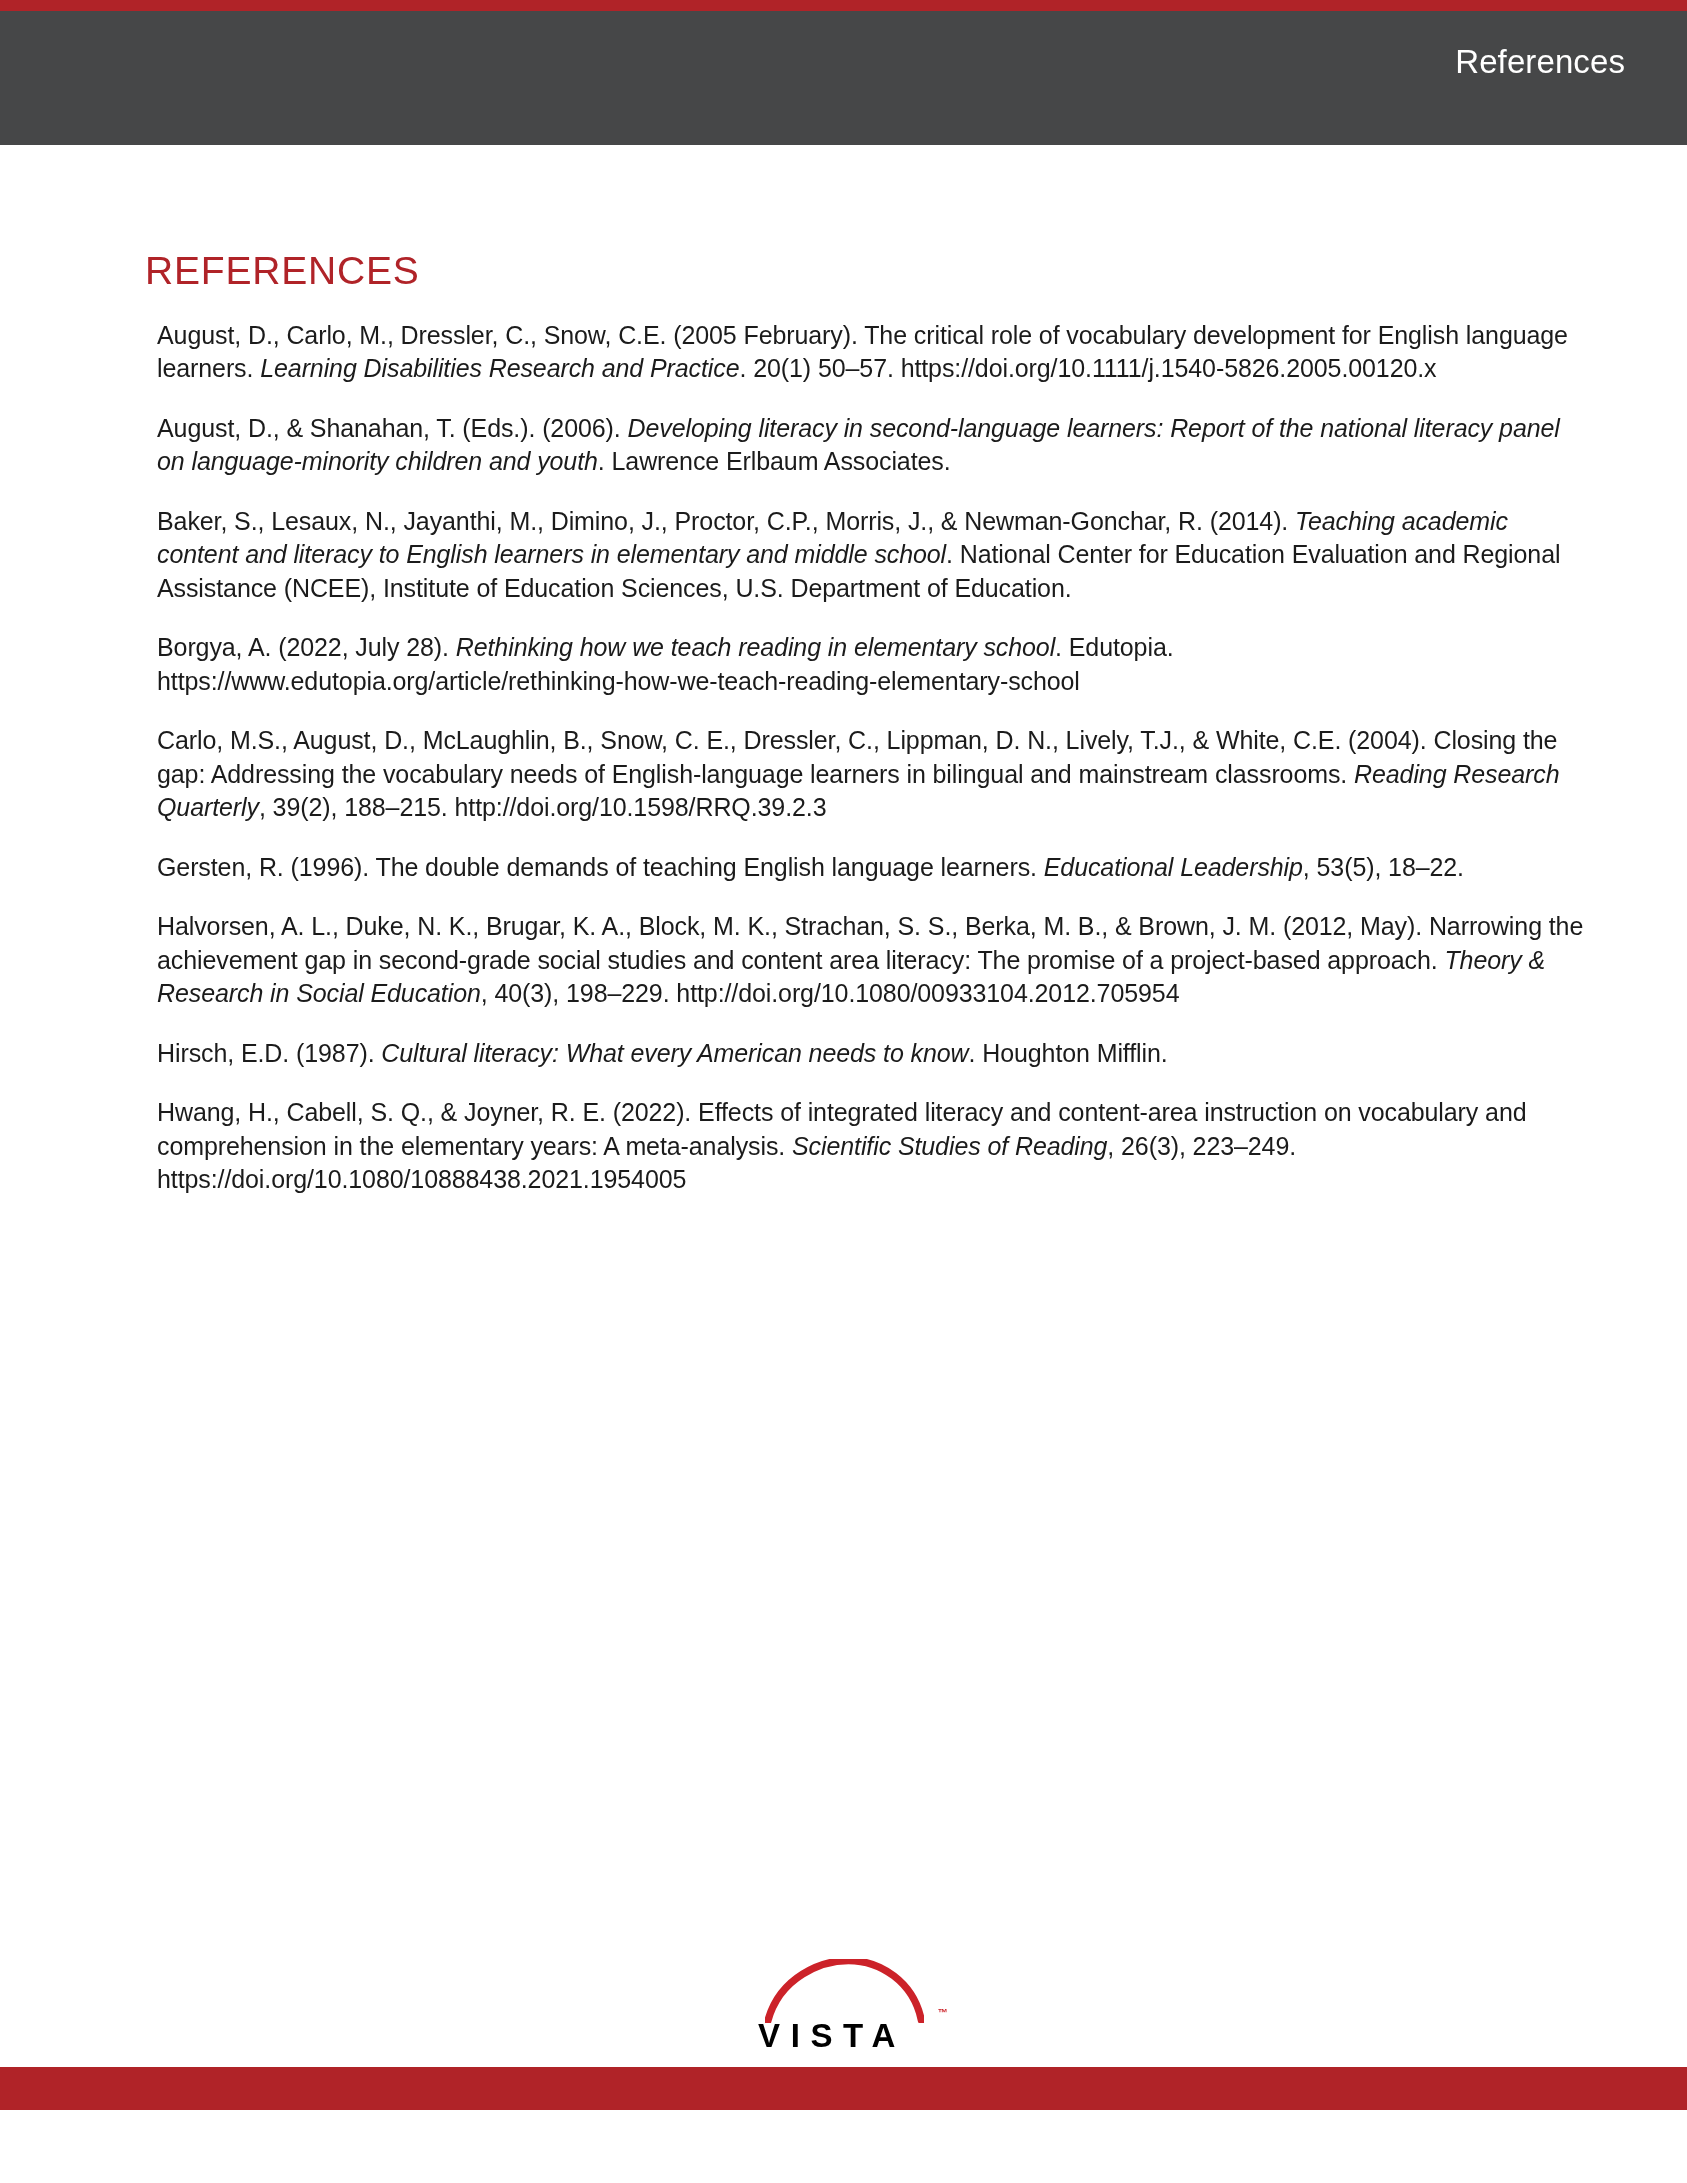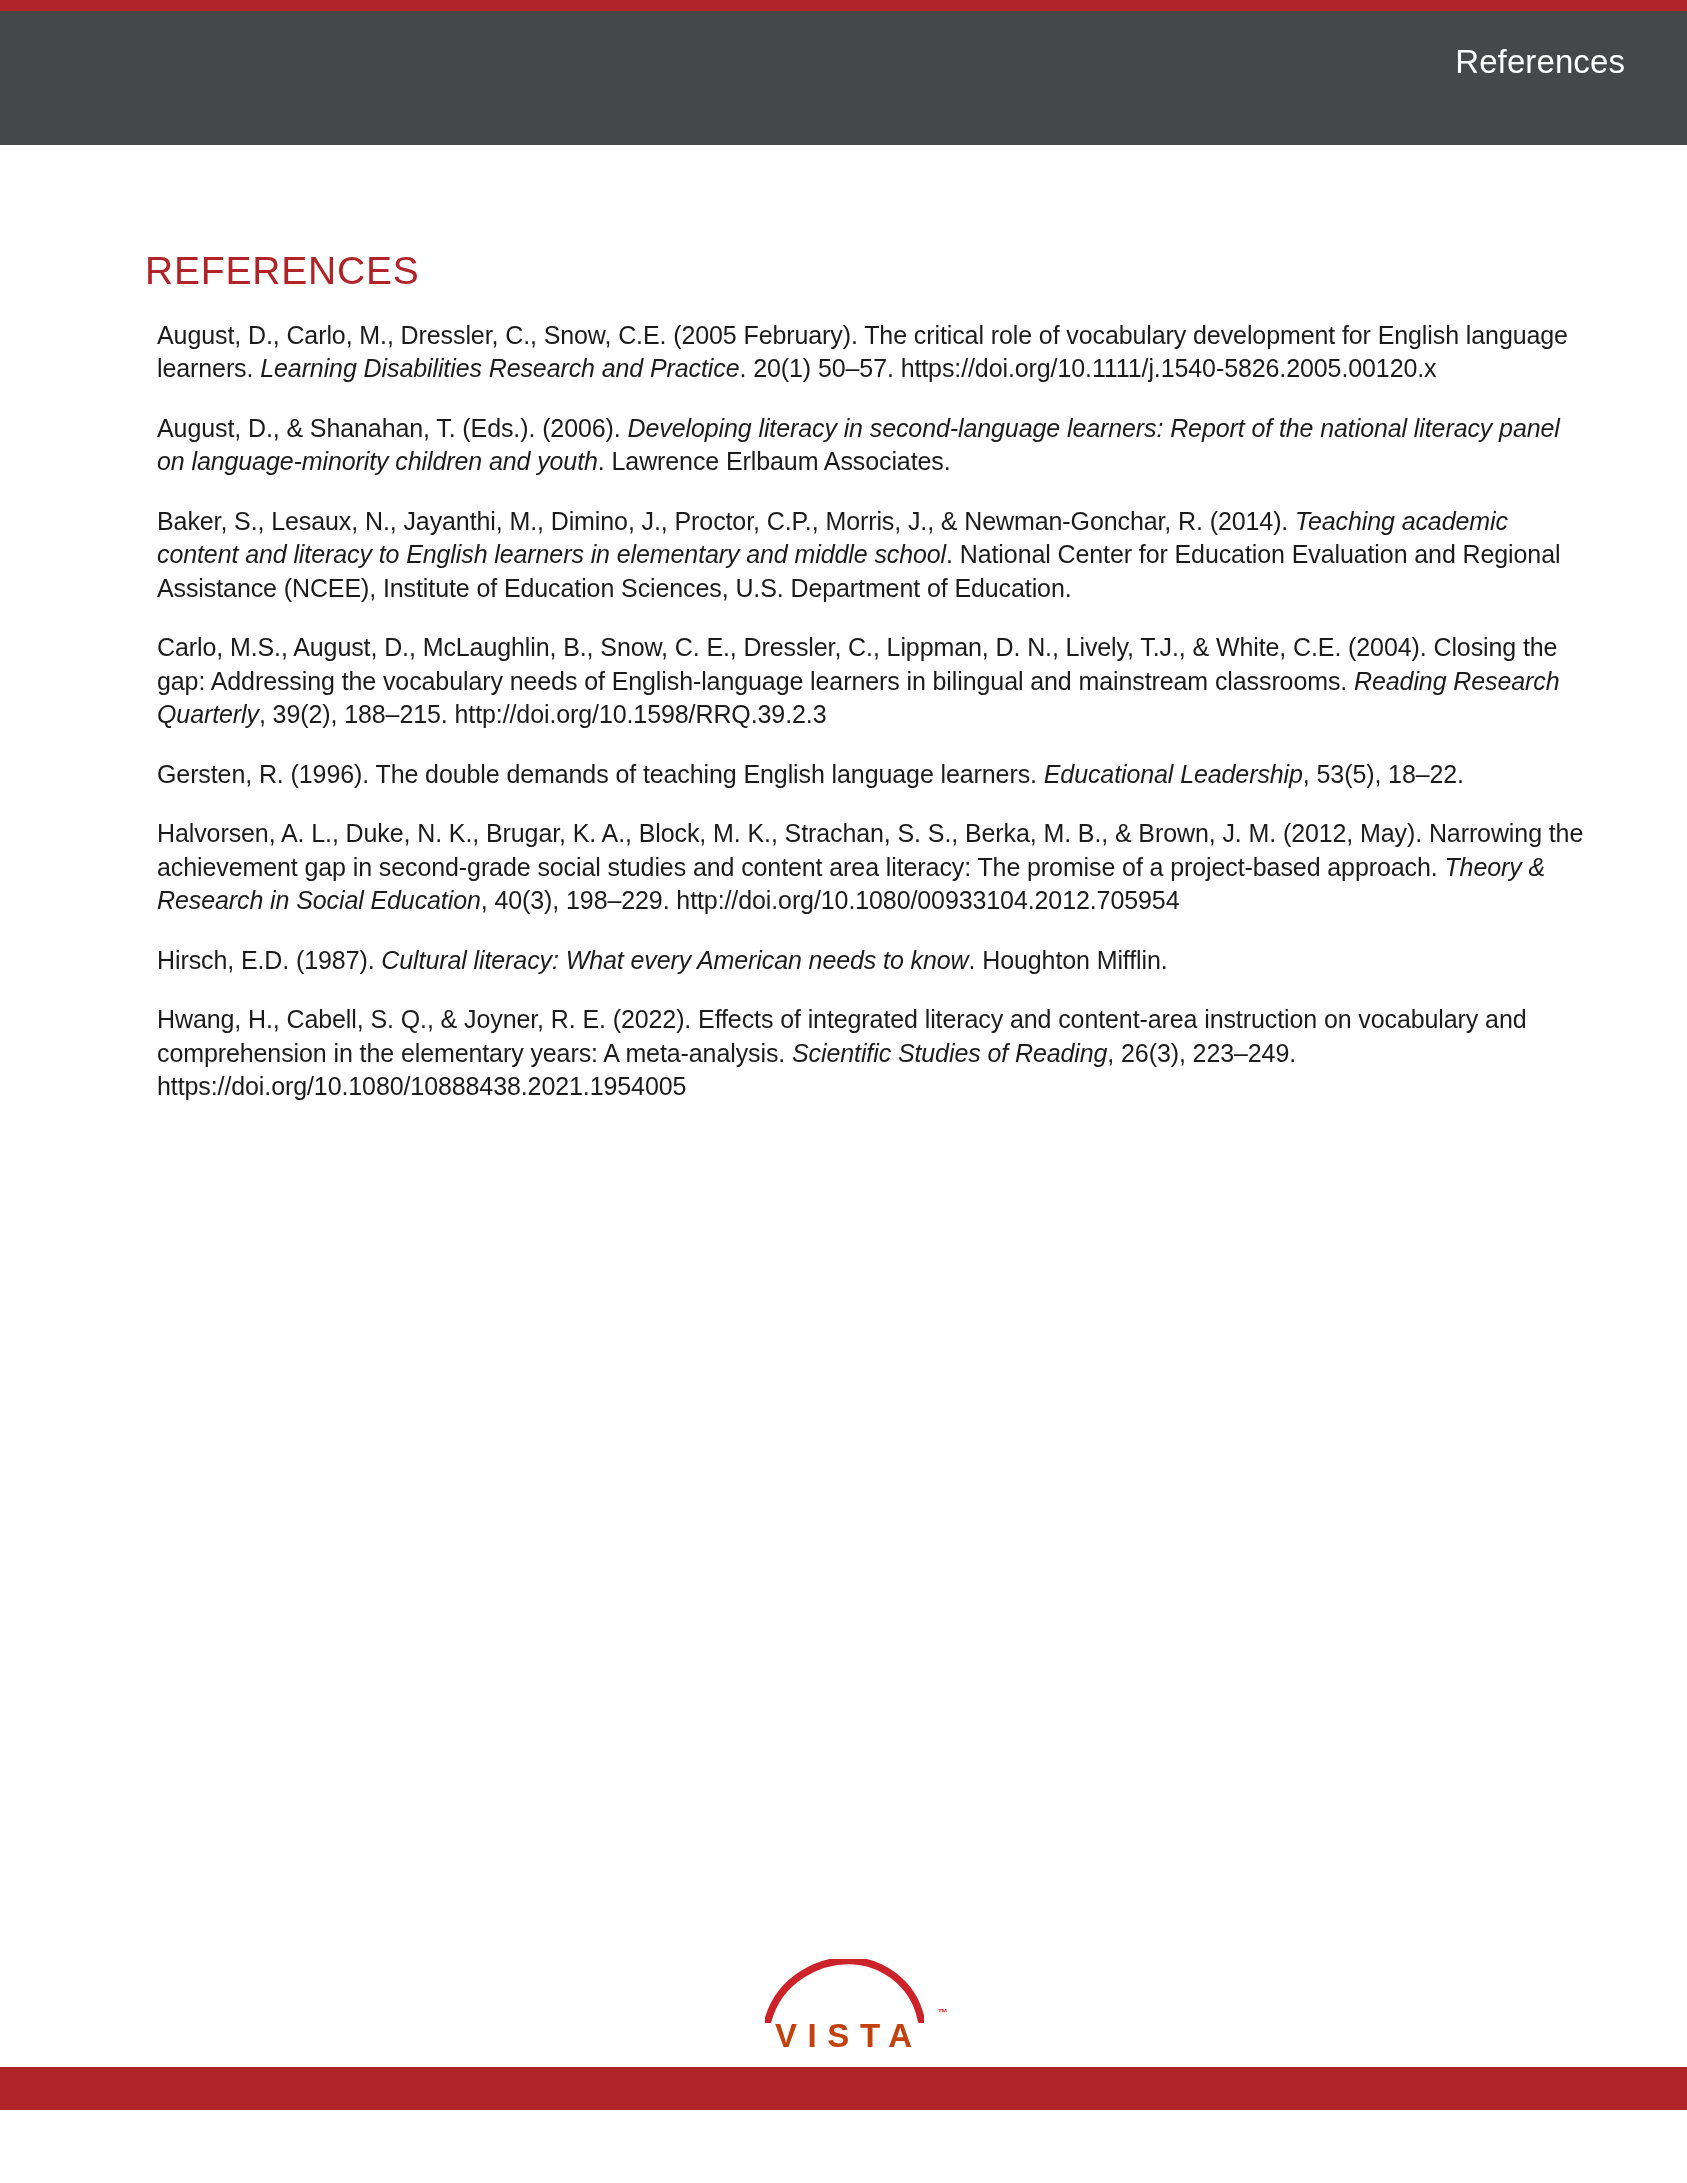--- a/index.html
+++ b/index.html
@@ -100,22 +100,21 @@
     left: 17px;
     top: 0;
     width: 159px;
     height: 64px;
   }
   .logo-word {
     position: absolute;
     left: 0;
     bottom: 0;
     width: 192px;
-    text-align: center;
-    color: #c2410c;
+    color: #000000;
     font-size: 33px;
     font-weight: 700;
     letter-spacing: 10.6px;
     text-indent: 10.6px;
     line-height: 1;
   }
   .logo-tm {
     position: absolute;
     right: -8px;
     bottom: 34px;
@@ -144,20 +143,21 @@
 </div>
 
 <div class="page-body">
 
   <div class="content">
     <h1 class="section-heading">REFERENCES</h1>
     <ul class="ref-list">
         <li class="ref-item"><span>August, D., Carlo, M., Dressler, C., Snow, C.E. (2005 February). The critical role of vocabulary development for English language learners. </span><i>Learning Disabilities Research and Practice</i><span>. 20(1) 50–57. https://doi.org/10.1111/j.1540-5826.2005.00120.x</span></li>
         <li class="ref-item"><span>August, D., &amp; Shanahan, T. (Eds.). (2006). </span><i>Developing literacy in second-language learners: Report of the national literacy panel on language-minority children and youth</i><span>. Lawrence Erlbaum Associates.</span></li>
         <li class="ref-item"><span>Baker, S., Lesaux, N., Jayanthi, M., Dimino, J., Proctor, C.P., Morris, J., &amp; Newman-Gonchar, R. (2014). </span><i>Teaching academic content and literacy to English learners in elementary and middle school</i><span>. National Center for Education Evaluation and Regional Assistance (NCEE), Institute of Education Sciences, U.S. Department of Education.</span></li>
+        <li class="ref-item"><span>Borgya, A. (2022, July 28). </span><i>Rethinking how we teach reading in elementary school</i><span>. Edutopia. https://www.edutopia.org/article/rethinking-how-we-teach-reading-elementary-school</span></li>
         <li class="ref-item"><span>Carlo, M.S., August, D., McLaughlin, B., Snow, C. E., Dressler, C., Lippman, D. N., Lively, T.J., &amp; White, C.E. (2004). Closing the gap: Addressing the vocabulary needs of English-language learners in bilingual and mainstream classrooms. </span><i>Reading Research Quarterly</i><span>, 39(2), 188–215. http://doi.org/10.1598/RRQ.39.2.3</span></li>
         <li class="ref-item"><span>Gersten, R. (1996). The double demands of teaching English language learners. </span><i>Educational Leadership</i><span>, 53(5), 18–22.</span></li>
         <li class="ref-item"><span>Halvorsen, A. L., Duke, N. K., Brugar, K. A., Block, M. K., Strachan, S. S., Berka, M. B., &amp; Brown, J. M. (2012, May). Narrowing the achievement gap in second-grade social studies and content area literacy: The promise of a project-based approach. </span><i>Theory &amp; Research in Social Education</i><span>, 40(3), 198–229. http://doi.org/10.1080/00933104.2012.705954</span></li>
         <li class="ref-item"><span>Hirsch, E.D. (1987). </span><i>Cultural literacy: What every American needs to know</i><span>. Houghton Mifflin.</span></li>
         <li class="ref-item"><span>Hwang, H., Cabell, S. Q., &amp; Joyner, R. E. (2022). Effects of integrated literacy and content-area instruction on vocabulary and comprehension in the elementary years: A meta-analysis. </span><i>Scientific Studies of Reading</i><span>, 26(3), 223–249. https://doi.org/10.1080/10888438.2021.1954005</span></li>
       </ul>
   </div>
 
   <div class="logo-wrap">
     <div class="logo">

